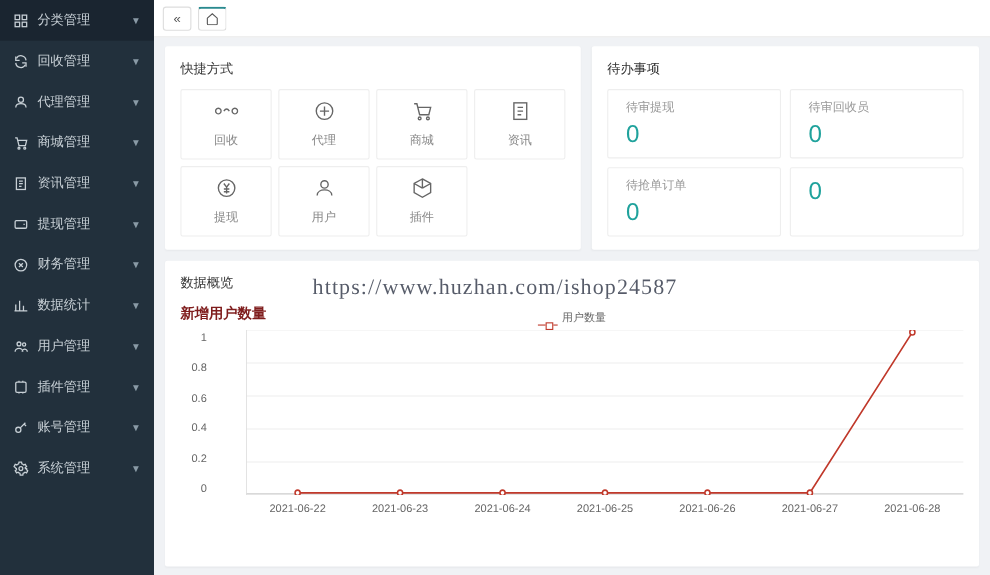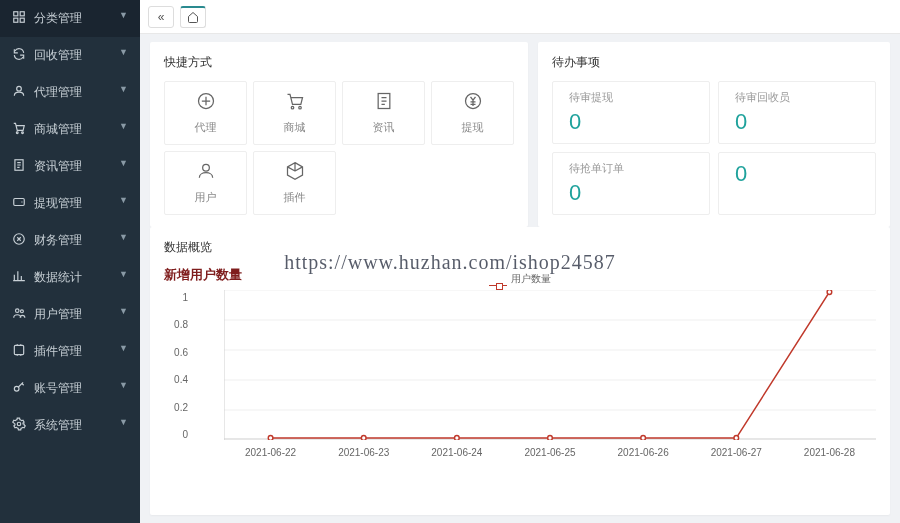--- a/index.html
+++ b/index.html
@@ -1,27 +1,27 @@
 <!DOCTYPE html>
 <html><head>
 <meta charset="utf-8">
 <style>
 * { margin: 0; padding: 0; box-sizing: border-box; }
 body { font-family: "Microsoft YaHei", Arial, sans-serif; font-size: 12px; background: #f0f2f5; width: 900px; height: 523px; overflow: hidden; display: flex; }
 .sidebar { width: 140px; background: #22303c; color: #c8d0d6; height: 523px; overflow: hidden; }
-.menu-item { display: flex; align-items: flex-start; padding: 10px 12px; cursor: pointer; position: relative; }
+.menu-item { display: flex; align-items: center; padding: 10px 12px; cursor: pointer; position: relative; }
 .menu-item.active { background: #1a2530; }
 .menu-item .icon { width: 14px; height: 14px; margin-right: 8px; display: flex; align-items: center; justify-content: center; }
 .menu-item .label { flex: 1; font-size: 12px; }
 .menu-item .caret { font-size: 9px; color: #8a9aa6; }
 .main { flex: 1; display: flex; flex-direction: column; }
 .tabbar { height: 34px; background: #fff; border-bottom: 1px solid #e8e8e8; display: flex; align-items: center; padding: 0 8px; gap: 6px; }
 .tab-btn { width: 26px; height: 22px; border: 1px solid #ddd; border-radius: 3px; display: flex; align-items: center; justify-content: center; cursor: pointer; font-size: 12px; color: #555; }
 .tab-home { border-top: 2px solid #2a8a8f; }
-.content { flex: 1; padding: 8px 10px; overflow: auto; display: flex; flex-direction: column; }
+.content { flex: 1; padding: 8px 10px; overflow: auto; display: flex; flex-direction: column; gap: 10px; }
 .row { display: flex; gap: 10px; }
 .panel { background: #fff; border-radius: 2px; padding: 12px 14px; box-shadow: 0 1px 2px rgba(0,0,0,0.04); }
 .panel-title { font-size: 12px; color: #333; margin-bottom: 10px; }
 .quick { width: 378px; }
 .todos { flex: 1; }
 .quick-grid { display: grid; grid-template-columns: repeat(4, 1fr); gap: 6px; }
 .quick-item { border: 1px solid #eee; border-radius: 2px; display: flex; flex-direction: column; align-items: center; justify-content: center; height: 64px; cursor: pointer; color: #555; }
 .quick-item .qi-icon { font-size: 18px; margin-bottom: 4px; color: #666; }
 .quick-item .qi-label { font-size: 11px; color: #888; }
 .todo-grid { display: grid; grid-template-columns: 1fr 1fr; gap: 8px; }
@@ -178,20 +178,26 @@
           <path d="M3 11l9-8 9 8v10a2 2 0 0 1-2 2H5a2 2 0 0 1-2-2z"></path>
         </svg>
     </div>
   </div>
 
   <div class="content">
     <div class="row">
       <div class="panel quick">
         <div class="panel-title">快捷方式</div>
         <div class="quick-grid">
+          <div class="quick-item">
+              <span class="qi-icon"><svg width="22" height="20" viewBox="0 0 24 24" fill="none" stroke="currentColor" stroke-width="1.5">
+                  <path d="M6 12a3 3 0 1 1 0-.01M18 12a3 3 0 1 0 0-.01M9 12c2-3 4-3 6 0"></path>
+                </svg></span>
+              <span class="qi-label">回收</span>
+            </div>
           <div class="quick-item">
               <span class="qi-icon"><svg width="20" height="20" viewBox="0 0 24 24" fill="none" stroke="currentColor" stroke-width="1.5">
                   <circle cx="12" cy="12" r="9"></circle>
                   <path d="M12 7v10M7 12h10"></path>
                 </svg></span>
               <span class="qi-label">代理</span>
             </div>
           <div class="quick-item">
               <span class="qi-icon"><svg width="20" height="20" viewBox="0 0 24 24" fill="none" stroke="currentColor" stroke-width="1.5">
                   <circle cx="9" cy="20" r="1.5"></circle>

